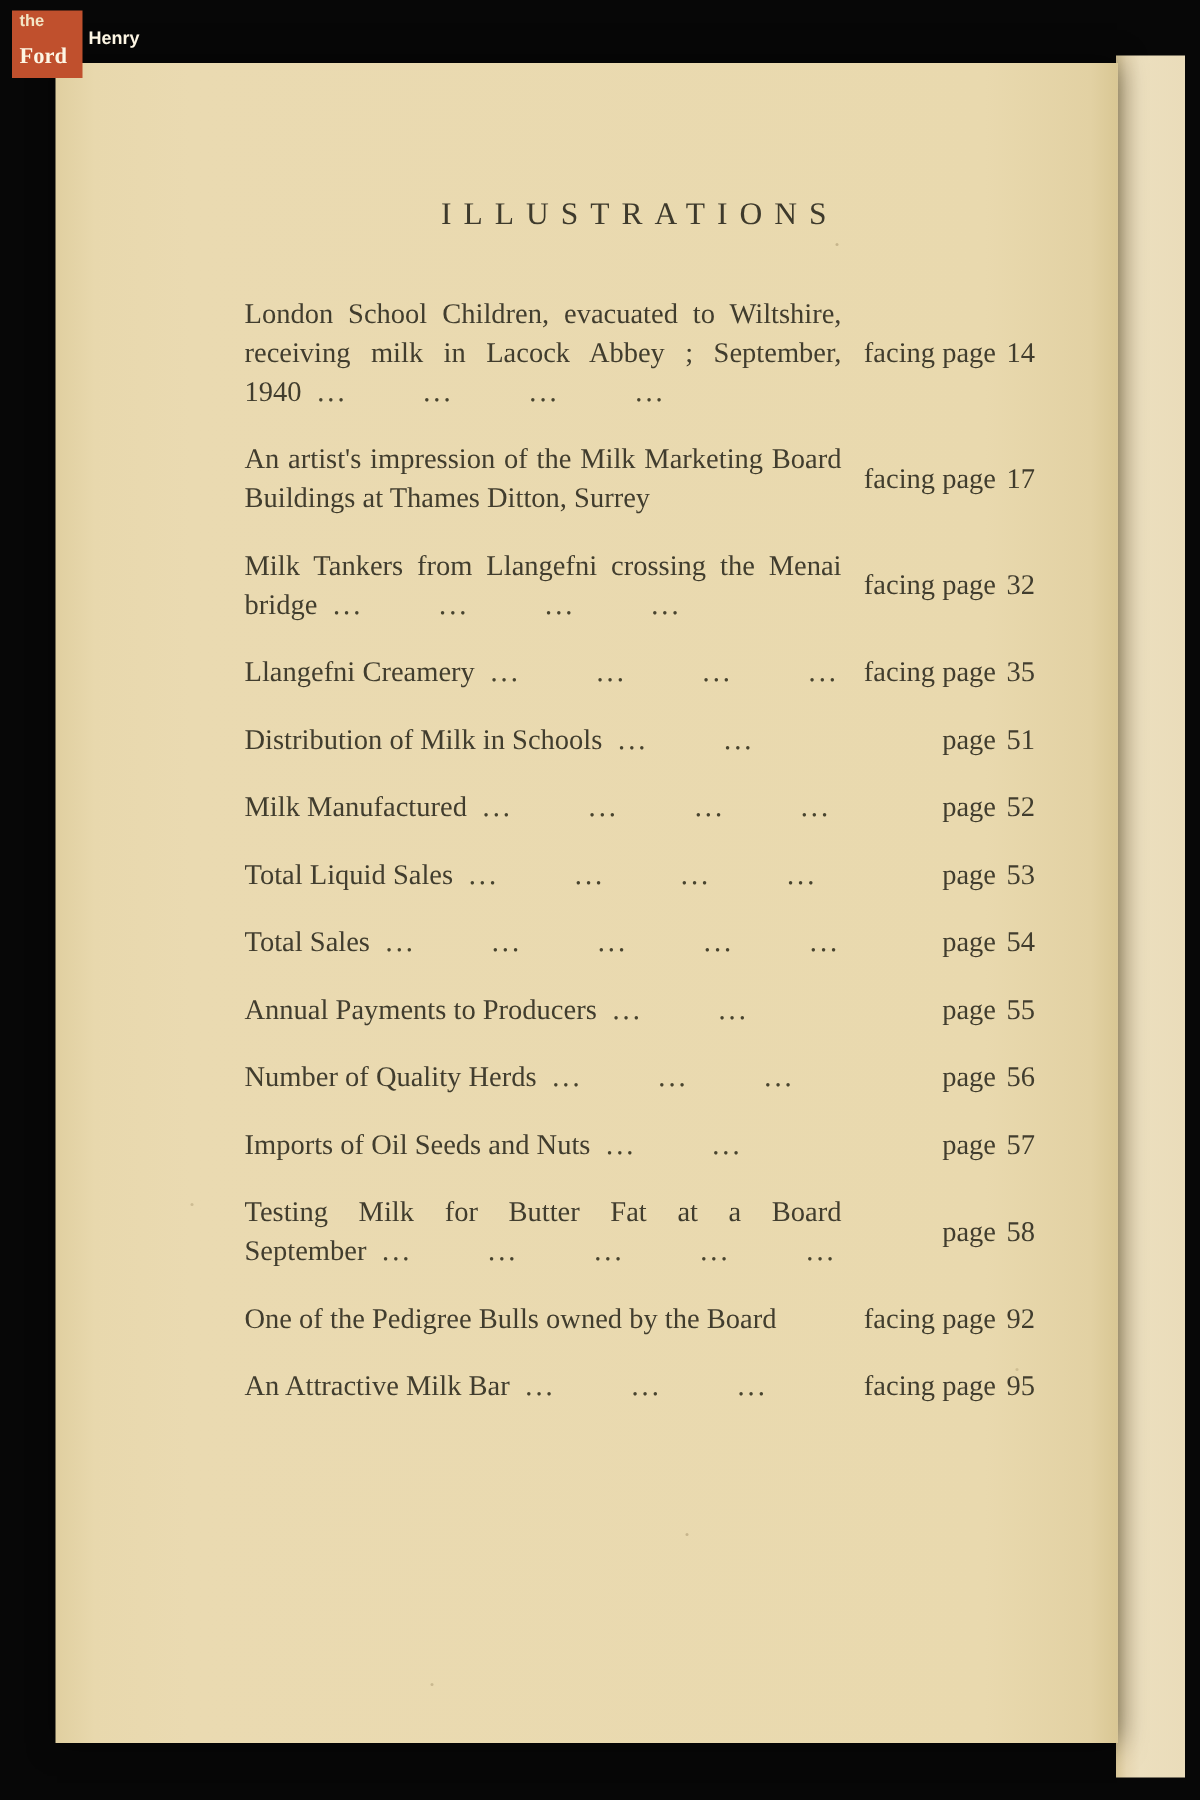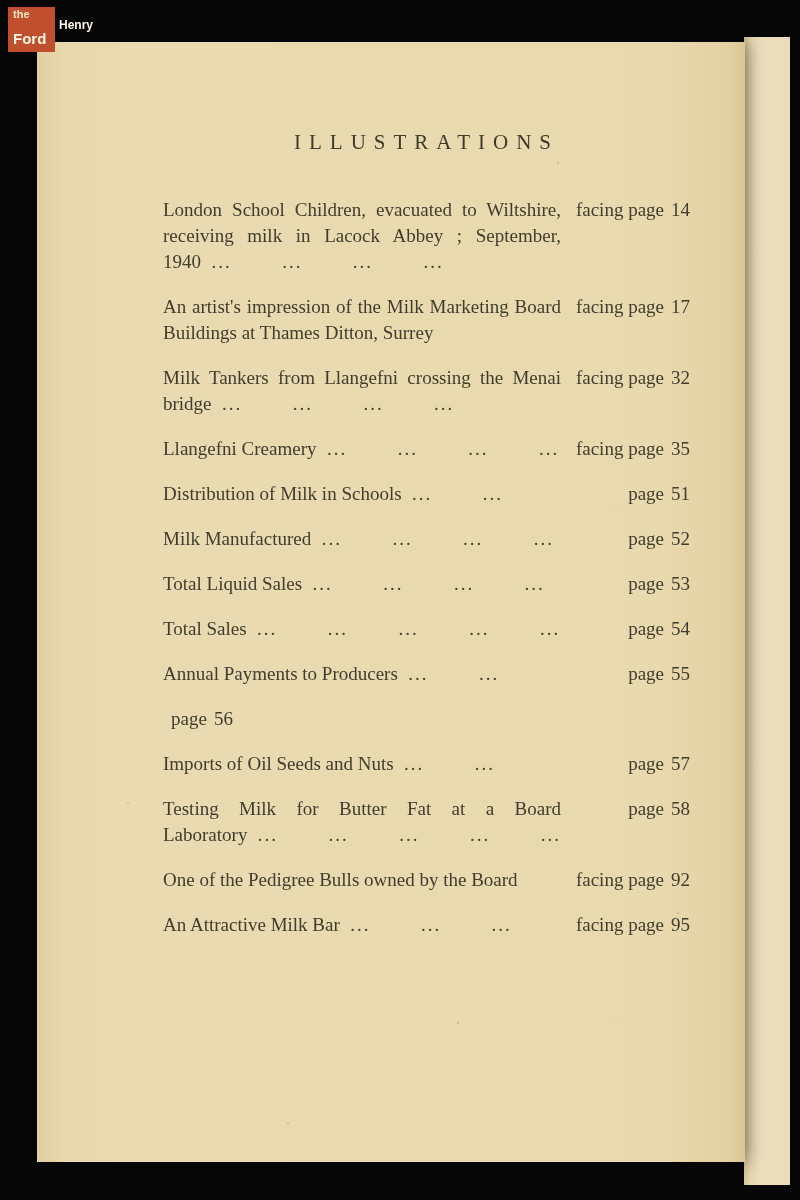--- a/index.html
+++ b/index.html
@@ -55,21 +55,21 @@
     margin-bottom: 42px;
     text-align: center;
     font-size: 21px;
     line-height: 26px;
     letter-spacing: 8px;
     color: #3e3a2c;
   }
   .entry {
     display: flex;
     justify-content: space-between;
-    align-items: flex-start;
+    align-items: center;
     margin-bottom: 19px;
     font-size: 19px;
     line-height: 26px;
   }
   .entry-left {
     width: 398px;
     text-align: justify;
   }
   .entry-dots {
     white-space: nowrap;
@@ -90,21 +90,21 @@
     position: absolute;
     left: 8px; top: 7px;
     width: 47px; height: 45px;
     background: #c0502d;
     color: #f3e6c6;
     font-family: "Liberation Sans", sans-serif;
     z-index: 5;
   }
   .hf-the  { position: absolute; left: 5px;  top: 1px;  font-size: 11px; font-weight: bold; }
   .hf-henry{ position: absolute; left: 15px; top: 11px; font-size: 12px; font-weight: bold; color: #fdf6e4; margin-left: 36px; }
-  .hf-ford { position: absolute; left: 5px;  top: 23px; font-size: 15px; font-weight: bold; color: #fdf6e4; }
+  .hf-ford { position: absolute; left: 5px;  top: 23px; font-size: 15px; font-weight: bold; color: #fdf6e4; font-family: Liberation Serif, serif; }
 </style>
 </head>
 <body>
 
 <div class="scan-stage">
 
   <div class="page-under"></div>
 
   <div class="page-main">
     <div class="speckles"></div>
@@ -188,37 +188,40 @@
   <div class="entry">
     <div class="entry-left">
       <span class="entry-text">Annual Payments to Producers</span><span class="entry-dots">... ...</span>
     </div>
     <div class="entry-ref">
       <span class="entry-label">page</span><span class="entry-number">55</span>
     </div>
   </div>
 
   <div class="entry">
+    <div class="entry-left">
+      <span class="entry-text">Number of Quality Herds</span><span class="entry-dots">... ... ...</span>
+    </div>
     <div class="entry-ref">
       <span class="entry-label">page</span><span class="entry-number">56</span>
     </div>
   </div>
 
   <div class="entry">
     <div class="entry-left">
       <span class="entry-text">Imports of Oil Seeds and Nuts</span><span class="entry-dots">... ...</span>
     </div>
     <div class="entry-ref">
       <span class="entry-label">page</span><span class="entry-number">57</span>
     </div>
   </div>
 
   <div class="entry">
     <div class="entry-left">
-      <span class="entry-text">Testing Milk for Butter Fat at a Board Laboratory</span><span class="entry-dots">... ... ... ... ...</span>
+      <span class="entry-text">Testing Milk for Butter Fat at a Board September</span><span class="entry-dots">... ... ... ... ...</span>
     </div>
     <div class="entry-ref">
       <span class="entry-label">page</span><span class="entry-number">58</span>
     </div>
   </div>
 
 
 
   <div class="entry">
     <div class="entry-left">

